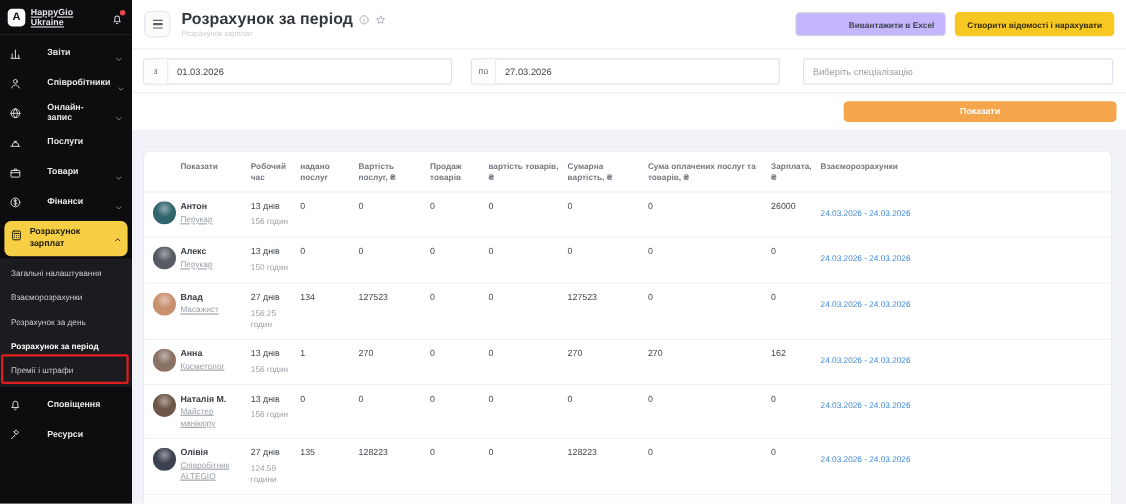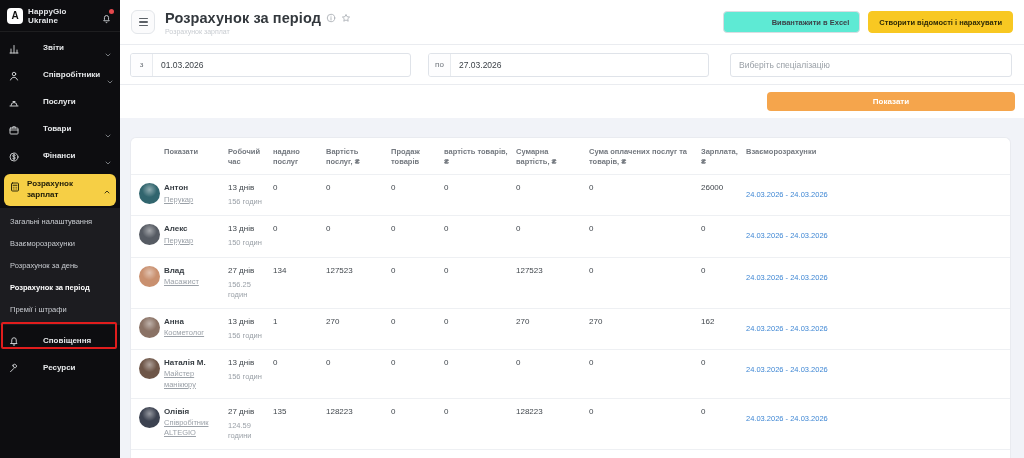--- a/index.html
+++ b/index.html
@@ -3,21 +3,21 @@
 <meta charset="utf-8">
 <style>
   * { margin:0; padding:0; box-sizing:border-box; }
   html,body { width:1024px; height:458px; overflow:hidden; font-family:"Liberation Sans", sans-serif; background:#fff; }
   .app { display:flex; width:1024px; height:458px; }
 
   
   .sidebar { position:relative; width:120px; height:458px; background:var(--sidebar-bg,#0d0d10); color:#e4e6e9; flex:0 0 120px; }
   .brand { display:flex; align-items:center; gap:5px; height:32px; padding:0 7px; border-bottom:1px solid rgba(255,255,255,.07); }
   .logo { width:16px; height:16px; background:#fff; border-radius:4px; color:#111; font-weight:bold; font-size:10px; display:flex; align-items:center; justify-content:center; flex:0 0 16px; }
-  .brand-name { font-size:8px; font-weight:bold; letter-spacing:.1px; flex:1; }
+  .brand-name { font-size:8px; font-weight:bold; letter-spacing:.1px; flex:1;text-decoration:underline; }
   .bellwrap { position:relative; width:12px; height:12px; color:#cfd2d6; }
   .bellwrap svg { width:11px; height:11px; }
   .bell-dot { position:absolute; top:-1px; right:-1px; width:5px; height:5px; background:#e5484d; border-radius:50%; }
   .nav { padding-top:3px; }
   .nav-item { display:flex; align-items:center; gap:6px; height:27px; padding:0 8px; cursor:pointer; }
   .nav-item .ic { width:12px; height:12px; color:#d9dbde; flex:0 0 12px; }
   .nav-item .ic svg, .pill .ic svg { width:12px; height:12px; display:block; }
   .nav-item .lbl { font-size:8px; font-weight:600; color:#e6e8ea; flex:1; line-height:1.1;margin-left:17px; }
   .nav-item .chev { width:8px; height:8px; color:#8b8f94; }
   .nav-item .chev svg { width:8px; height:8px; }
@@ -37,21 +37,21 @@
   .burger { width:24px; height:24px; border:1px solid #e3e6ea; border-radius:6px; background:#fbfbfc; display:flex; flex-direction:column; justify-content:center; align-items:center; gap:2px; cursor:pointer; }
   .burger i { display:block; width:9px; height:1.4px; background:#5b6066; border-radius:1px; }
   .title-block { margin-left:10px; }
   .title-row { display:flex; align-items:center; gap:5px; }
   .page-title { font-size:14.5px; font-weight:bold; color:#33383d; letter-spacing:.1px; }
   .title-ic { width:10px; height:10px; color:#a7acb2; cursor:pointer; }
   .title-ic svg { width:10px; height:10px; display:block; }
   .subtitle { font-size:7px; color:#c8ccd1; margin-top:2px; }
   .topbar-actions { margin-left:auto; display:flex; gap:8px; }
   .btn { height:22px; border-radius:4px; font-size:7.5px; font-weight:600; display:flex; align-items:center; padding:0 10px; cursor:pointer; white-space:nowrap; }
-  .btn-outline { background:#5eead4; border:1px solid #d9dde2; color:#3c4248;padding-left:48px; }
+  .btn-outline { background:#c4b5fd; border:1px solid #d9dde2; color:#3c4248;padding-left:48px; }
   .btn-yellow { background:var(--yellow,#f8c822); border:1px solid var(--yellow,#f8c822); color:#2e2a06; }
 
   .filterbar { height:40px; background:#fff; border-bottom:1px solid #eaecf0; display:flex; align-items:center; padding:0 12px 0 10px; }
   .field { display:flex; align-items:center; height:24px; border:1px solid #dfe3e9; border-radius:3px; background:#fff; overflow:hidden; }
   .field-label { width:22px; height:100%; display:flex; align-items:center; justify-content:center; font-size:8px; color:#6d737a; border-right:1px solid #e8ebef; background:#fdfdfe; }
   .field input { border:none; outline:none; height:100%; font-size:8.5px; color:#3c4248; padding:0 8px; flex:1; font-family:"Liberation Sans",sans-serif; background:transparent; }
   .field input::placeholder { color:#9aa0a7; }
   .f-from { width:281px; }
   .f-to { width:281px; margin-left:17px; }
   .f-spec { width:282px; margin-left:auto; }
@@ -111,20 +111,32 @@
             </svg>
           </span>
           <span class="lbl">Співробітники</span>
           <span class="chev"><svg viewBox="0 0 24 24" fill="none" stroke="currentColor" stroke-width="2.5" stroke-linecap="round" stroke-linejoin="round">
               <path d="M6 9l6 6 6-6"></path>
             </svg></span>
         </div>
         <div class="nav-item">
           <span class="ic">
             <svg viewBox="0 0 24 24" fill="none" stroke="currentColor" stroke-width="1.8" stroke-linecap="round" stroke-linejoin="round">
+              <circle cx="12" cy="12" r="8"></circle>
+              <path d="M4 12h16M12 4c-4.8 5.4-4.8 10.6 0 16 4.8-5.4 4.8-10.6 0-16z"></path>
+            </svg>
+          </span>
+          <span class="lbl">Онлайн-запис</span>
+          <span class="chev"><svg viewBox="0 0 24 24" fill="none" stroke="currentColor" stroke-width="2.5" stroke-linecap="round" stroke-linejoin="round">
+              <path d="M6 9l6 6 6-6"></path>
+            </svg></span>
+        </div>
+        <div class="nav-item">
+          <span class="ic">
+            <svg viewBox="0 0 24 24" fill="none" stroke="currentColor" stroke-width="1.8" stroke-linecap="round" stroke-linejoin="round">
               <path d="M4 18h16M6 17a6 6 0 0 1 12 0M12 11V9M10 9h4"></path>
             </svg>
           </span>
           <span class="lbl">Послуги</span>
         </div>
         <div class="nav-item">
           <span class="ic">
             <svg viewBox="0 0 24 24" fill="none" stroke="currentColor" stroke-width="1.8" stroke-linecap="round" stroke-linejoin="round">
               <rect x="4" y="8" width="16" height="12" rx="1.5"></rect>
               <path d="M4 12h16M9.5 8V5.5h5V8"></path>

